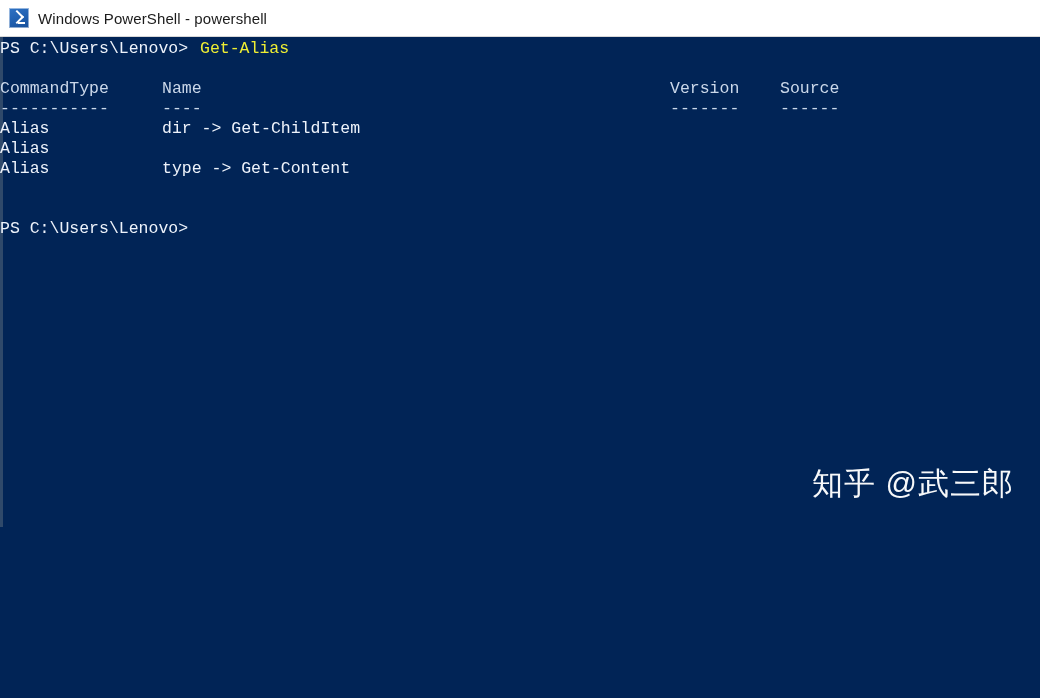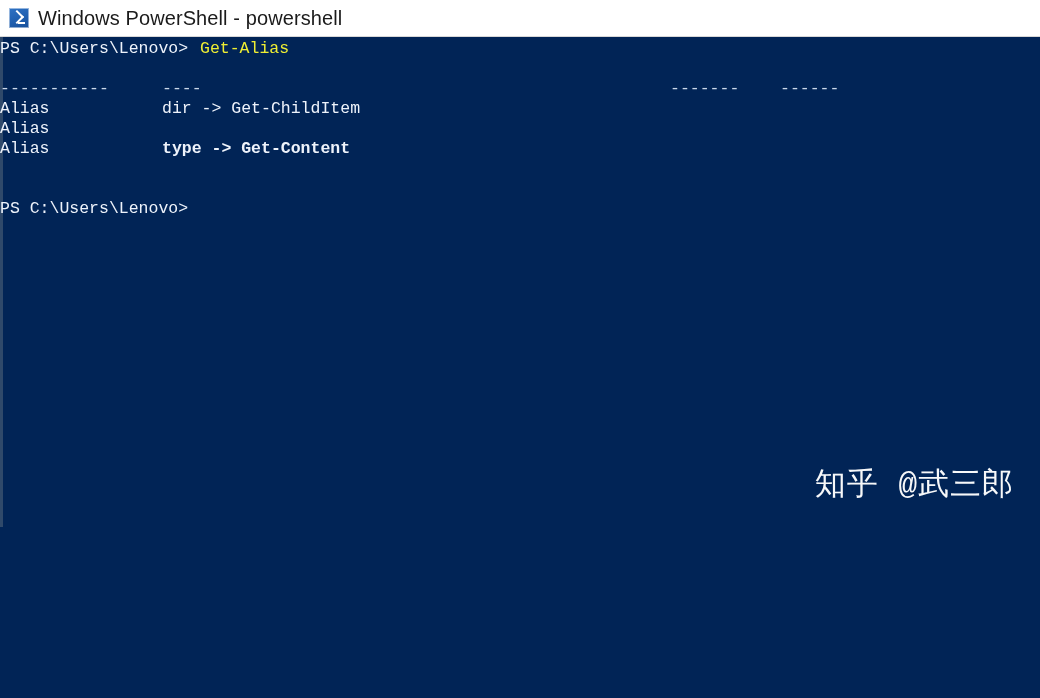--- a/index.html
+++ b/index.html
@@ -56,21 +56,21 @@
     position: absolute;
     left: 9px;
     bottom: 4px;
     width: 7px;
     height: 2px;
     background: #ffffff;
   }
 
   #title-text {
     font-family: "Liberation Sans", "DejaVu Sans", sans-serif;
-    font-size: 20px;
+    font-size: 15px;
     color: #1b1b1b;
     letter-spacing: 0.1px;
     white-space: pre;
   }
 
   
   #console {
     position: absolute;
     left: 0;
     top: 37px;
@@ -119,21 +119,21 @@
   .c-dim     { color: #cbd8ea; }
   .c-yellow  { color: #eeee33; text-align: right; }
 
   .blank { height: 20px; }
 
   
   #watermark {
     position: absolute;
     right: 26px;
     bottom: 22px;
-    font-family: Liberation Mono, monospace;
+    font-family: Liberation Sans, sans-serif;
     font-size: 31px;
     color: #ffffff;
     letter-spacing: 1px;
     white-space: pre;
     opacity: 0.97;
   }
 </style>
 </head>
 <body>
 
@@ -153,20 +153,26 @@
 
     <div id="buffer">
 
       <div class="line">
         <span class="cell c-white" style="left:0px;">PS C:\Users\Lenovo&gt;</span>
         <span class="cell c-yellow" style="left:200px;">Get-Alias</span>
       </div>
 
       <div class="blank"></div>
 
+      <div class="line">
+        <span class="cell c-dim" style="left:0px;">CommandType</span>
+        <span class="cell c-dim" style="left:162px;">Name</span>
+        <span class="cell c-dim" style="left:670px;">Version</span>
+        <span class="cell c-dim" style="left:780px;">Source</span>
+      </div>
 
       <div class="line">
         <span class="cell c-dim" style="left:0px;">-----------</span>
         <span class="cell c-dim" style="left:162px;">----</span>
         <span class="cell c-dim" style="left:670px;">-------</span>
         <span class="cell c-dim" style="left:780px;">------</span>
       </div>
 
       <div class="line">
         <span class="cell c-white" style="left:0px;">Alias</span>
@@ -176,21 +182,21 @@
       </div>
 
       <div class="line">
         <span class="cell c-white" style="left:0px;">Alias</span>
         <span class="cell c-white" style="left:670px;"></span>
         <span class="cell c-white" style="left:780px;"></span>
       </div>
 
       <div class="line">
         <span class="cell c-white" style="left:0px;">Alias</span>
-        <span class="cell c-white" style="left:162px;font-weight:bold;">type -&gt; Get-Content</span>
+        <span class="cell c-white" style="left:162px;">type -&gt; Get-Content</span>
         <span class="cell c-white" style="left:670px;"></span>
         <span class="cell c-white" style="left:780px;"></span>
       </div>
 
       <div class="blank"></div>
       <div class="blank"></div>
 
       <div class="line">
         <span class="cell c-white" style="left:0px;">PS C:\Users\Lenovo&gt;</span>
       </div>

